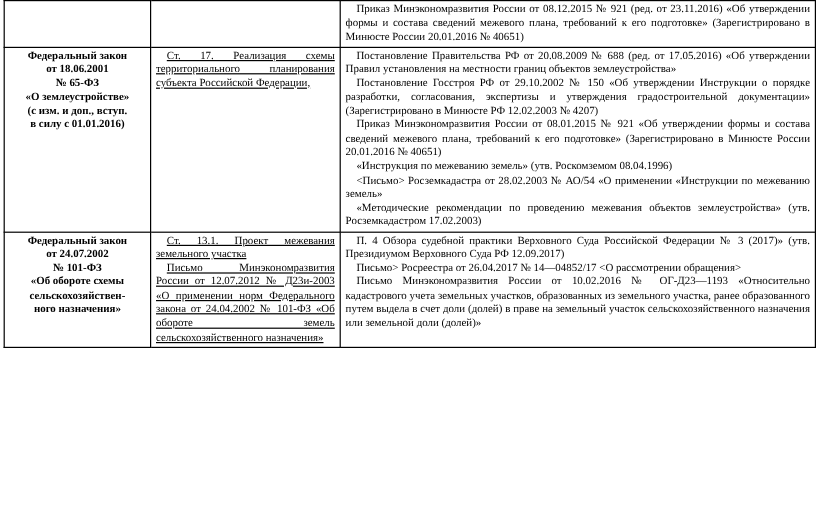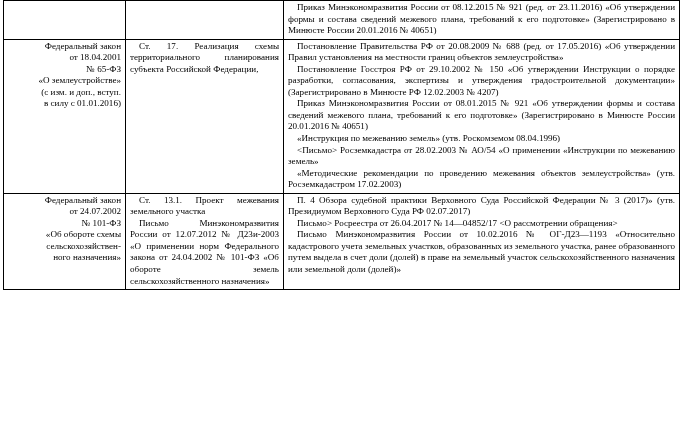--- a/index.html
+++ b/index.html
@@ -38,27 +38,29 @@
   }
   col.c1 { width: 122px; }
   col.c2 { width: 158px; }
   col.c3 { width: 396px; }
 
   
   .cell-col1 p, .cell-col2 p, .cell-col3 p {
     margin: 0;
   }
   .cell-col1 p {
-    text-align: right;
+    text-align: center;
     text-indent: 0;
+    font-weight: bold;
   }
   .cell-col2 p {
     text-align: justify;
     text-indent: 9px;
     hyphens: manual;
+    text-decoration: underline;
   }
   .cell-col3 p {
     text-align: justify;
     text-indent: 9px;
     hyphens: manual;
   }
   
   .cell-col2 p, .cell-col3 p {
     text-align-last: left;
   }
@@ -84,21 +86,21 @@
         <td class="cell-col1 empty-cell"></td>
         <td class="cell-col2 empty-cell"></td>
         <td class="cell-col3">
           <p>Приказ Минэкономразвития России от 08.12.2015 № 921 (ред. от 23.11.2016) «Об утверждении формы и состава сведений межевого плана, требований к его подготовке» (Зарегистрировано в Минюсте России 20.01.2016 № 40651)</p>
         </td>
       </tr>
 
       <tr>
         <td class="cell-col1">
           <p>Федеральный закон</p>
-          <p>от 18.04.2001</p>
+          <p>от 18.06.2001</p>
           <p>№ 65-ФЗ</p>
           <p>«О землеустройстве»</p>
           <p>(с изм. и доп., вступ.</p>
           <p>в силу с 01.01.2016)</p>
         </td>
         <td class="cell-col2">
           <p>Ст. 17. Реализация схемы территориального планирования субъекта Российской Федерации,</p>
         </td>
         <td class="cell-col3">
           <p>Постановление Правительства РФ от 20.08.2009 № 688 (ред. от 17.05.2016) «Об утверждении Правил установления на местности границ объектов землеустройства»</p>
@@ -117,21 +119,21 @@
           <p>№ 101-ФЗ</p>
           <p>«Об обороте схемы</p>
           <p>сельскохозяйствен-</p>
           <p>ного назначения»</p>
         </td>
         <td class="cell-col2">
           <p>Ст. 13.1. Проект межевания земельного участка</p>
           <p>Письмо Минэкономразвития России от 12.07.2012 № Д23и-2003 «О применении норм Федерального закона от 24.04.2002 № 101-ФЗ «Об обороте земель сельскохозяйственного назначения»</p>
         </td>
         <td class="cell-col3">
-          <p>П. 4 Обзора судебной практики Верховного Суда Российской Федерации № 3 (2017)» (утв. Президиумом Верховного Суда РФ 02.07.2017)</p>
+          <p>П. 4 Обзора судебной практики Верховного Суда Российской Федерации № 3 (2017)» (утв. Президиумом Верховного Суда РФ 12.09.2017)</p>
           <p>Письмо&gt; Росреестра от 26.04.2017 № 14—04852/17 &lt;О рассмотрении обращения&gt;</p>
           <p>Письмо Минэкономразвития России от 10.02.2016 № ОГ-Д23—1193 «Относительно кадастрового учета земельных участков, образованных из земельного участка, ранее образованного путем выдела в счет доли (долей) в праве на земельный участок сельскохозяйственного назначения или земельной доли (долей)»</p>
         </td>
       </tr>
 
     </tbody>
   </table>
 
 </div>
 

